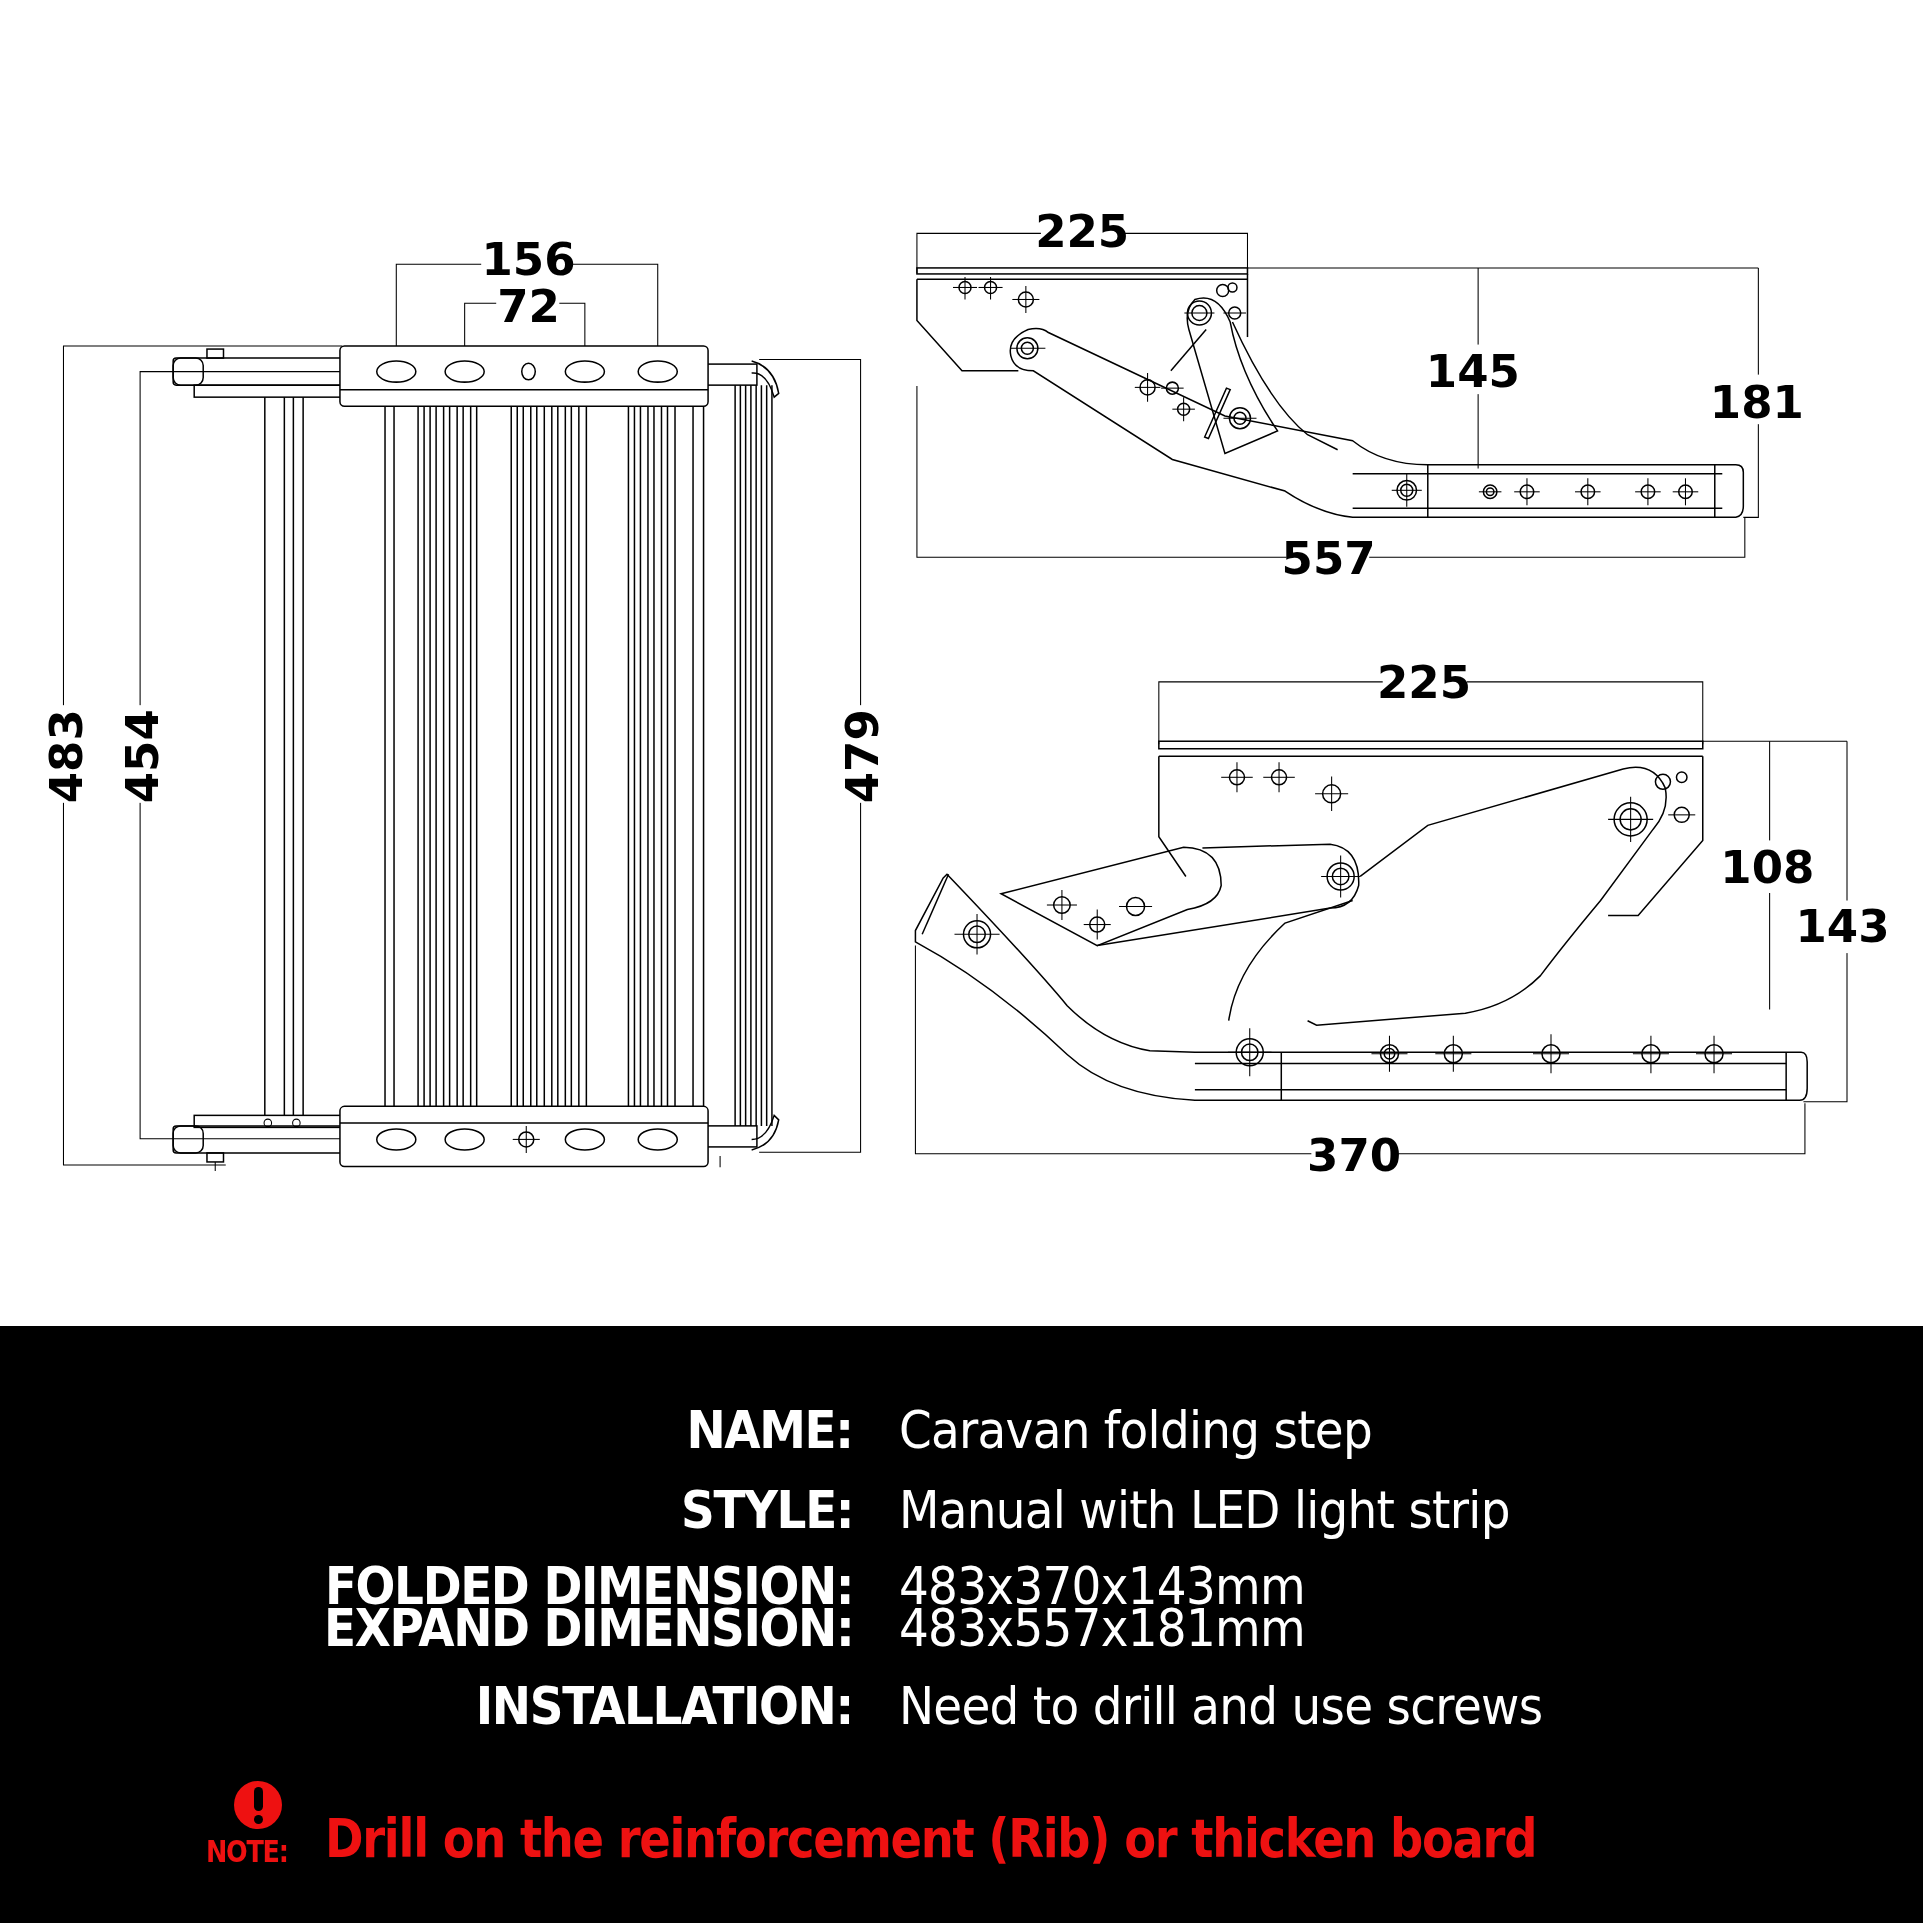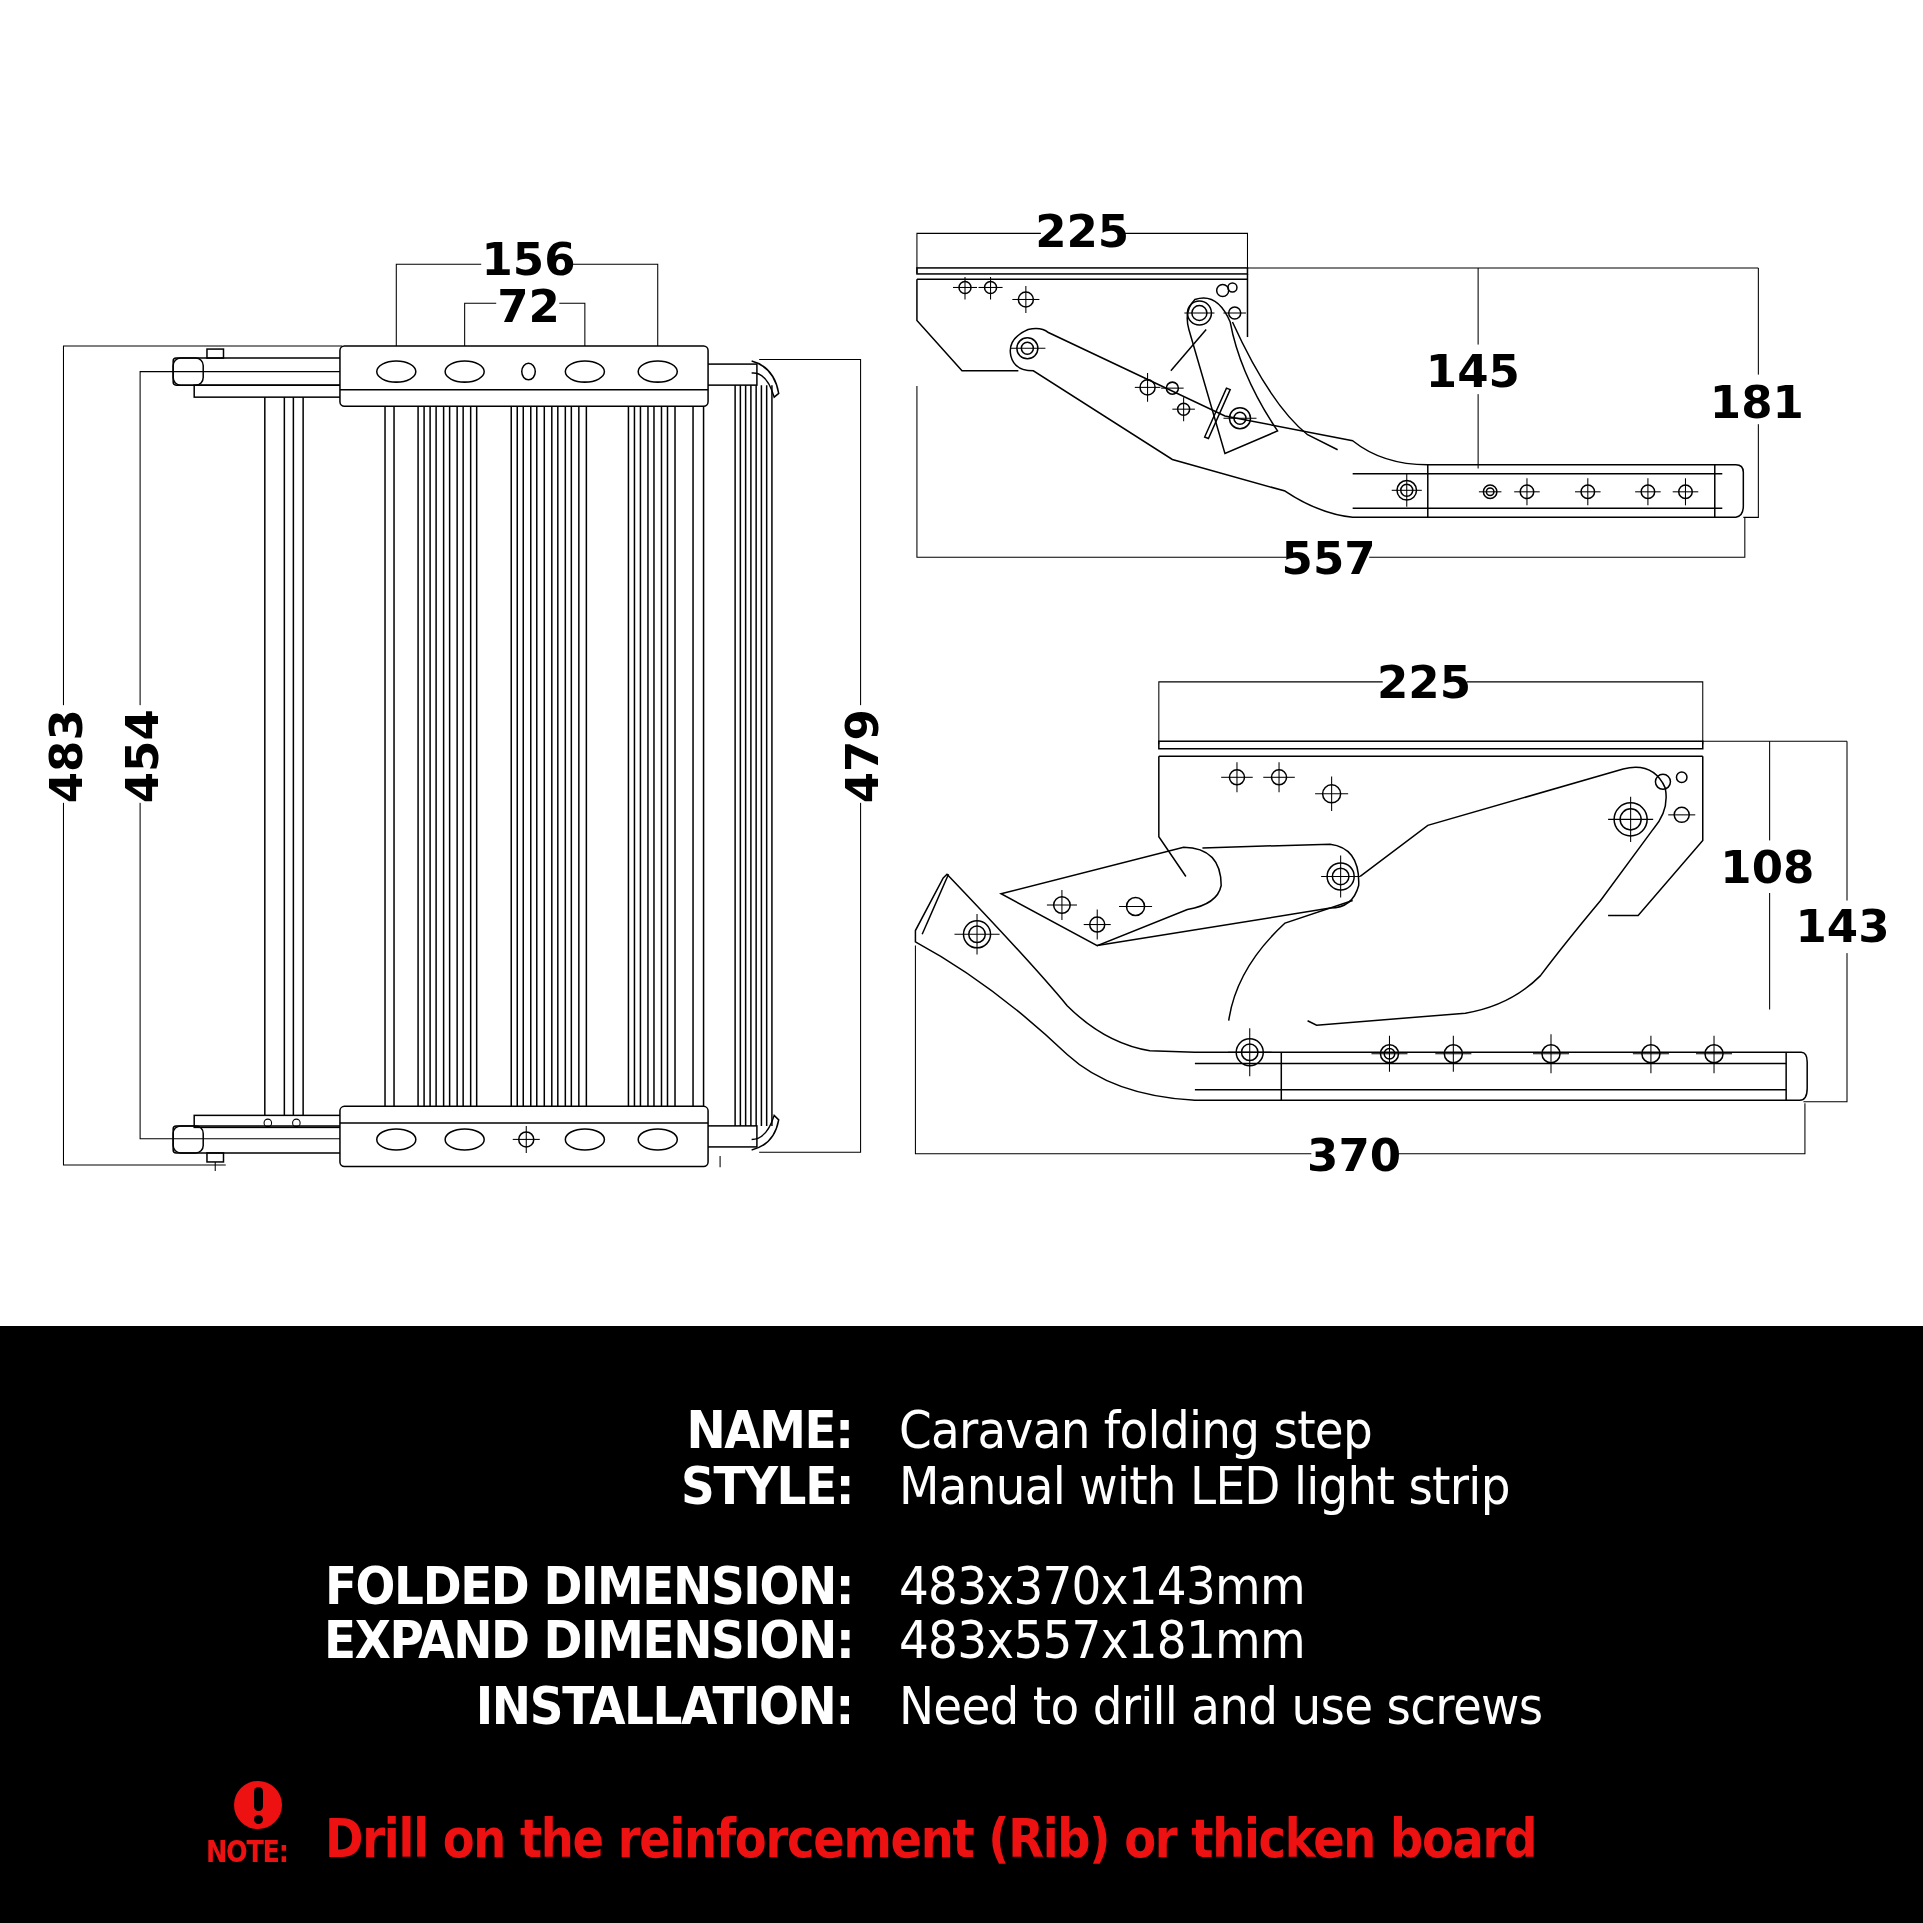--- a/index.html
+++ b/index.html
@@ -358,29 +358,29 @@
   </g>
 </svg>
 </div>
 
 <div class="info-panel">
   <div class="spec-table">
     <div class="spec-row" style="top:0px">
       <span class="spec-label">NAME:</span>
       <span class="spec-value">Caravan folding step</span>
     </div>
-    <div class="spec-row" style="top:56px">
+    <div class="spec-row" style="top:80px">
       <span class="spec-label">STYLE:</span>
       <span class="spec-value">Manual with LED light strip</span>
     </div>
     <div class="spec-row" style="top:156px">
       <span class="spec-label">FOLDED DIMENSION:</span>
       <span class="spec-value">483x370x143mm</span>
     </div>
-    <div class="spec-row" style="top:210px">
+    <div class="spec-row" style="top:198px">
       <span class="spec-label">EXPAND DIMENSION:</span>
       <span class="spec-value">483x557x181mm</span>
     </div>
     <div class="spec-row" style="top:276px">
       <span class="spec-label">INSTALLATION:</span>
       <span class="spec-value">Need to drill and use screws</span>
     </div>
   </div>
 
   <div class="note-row">

